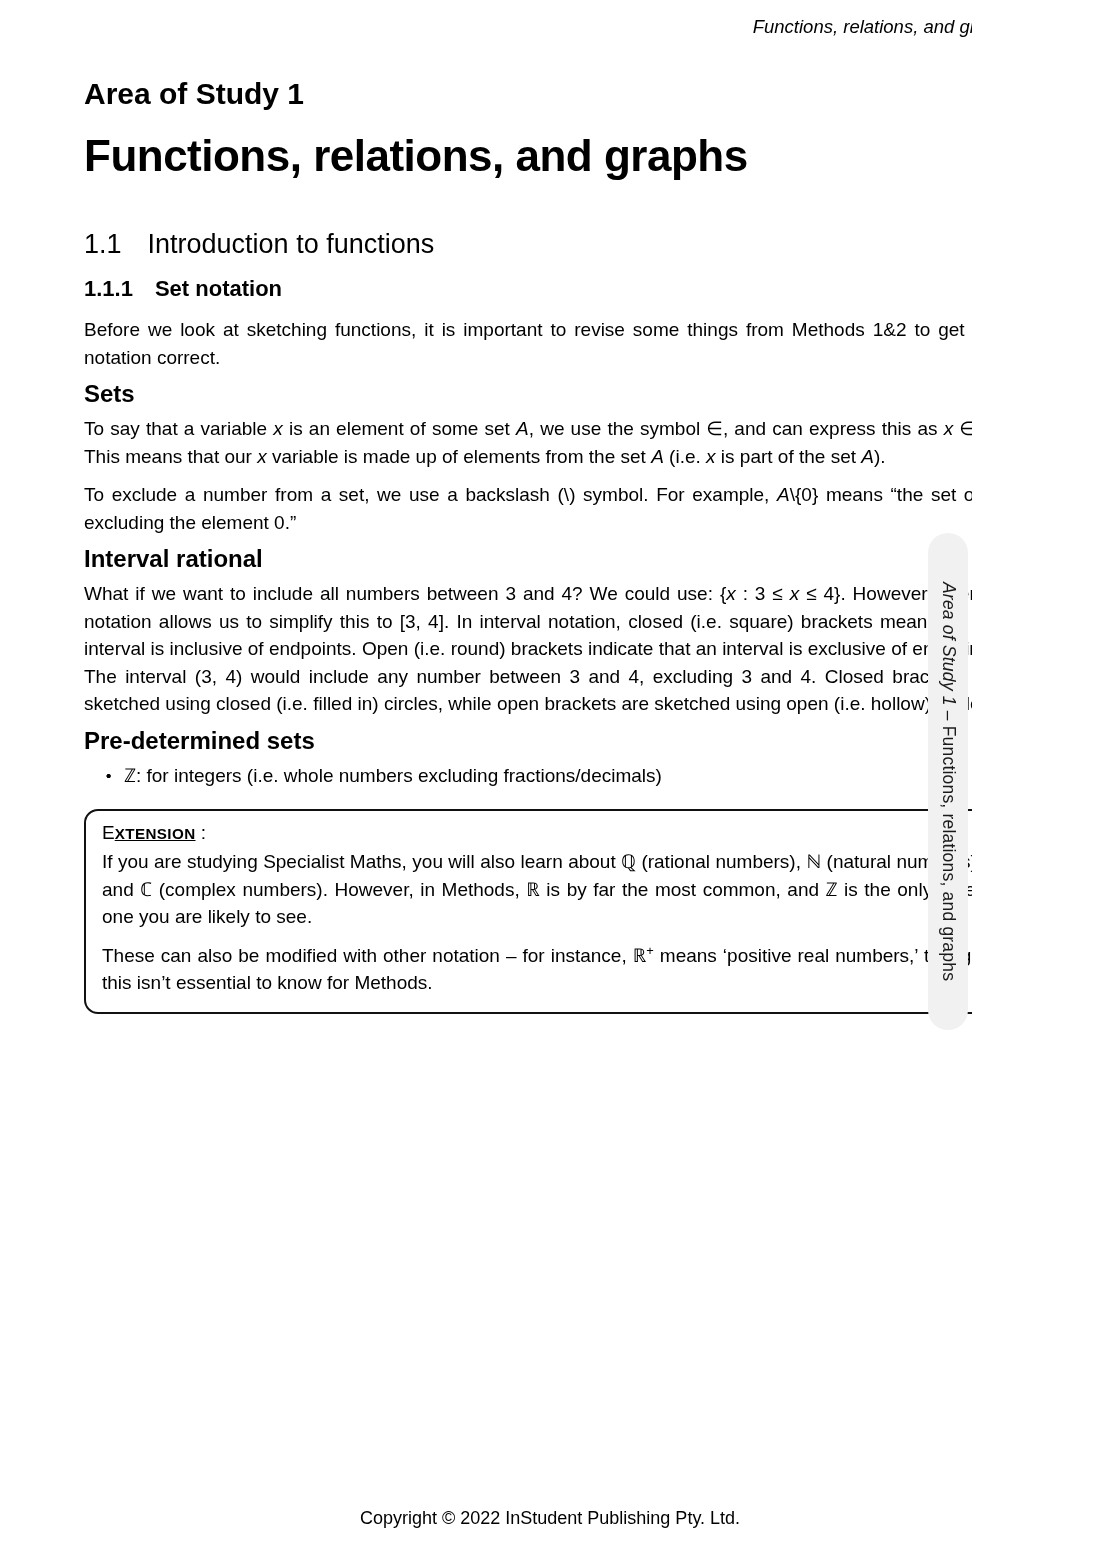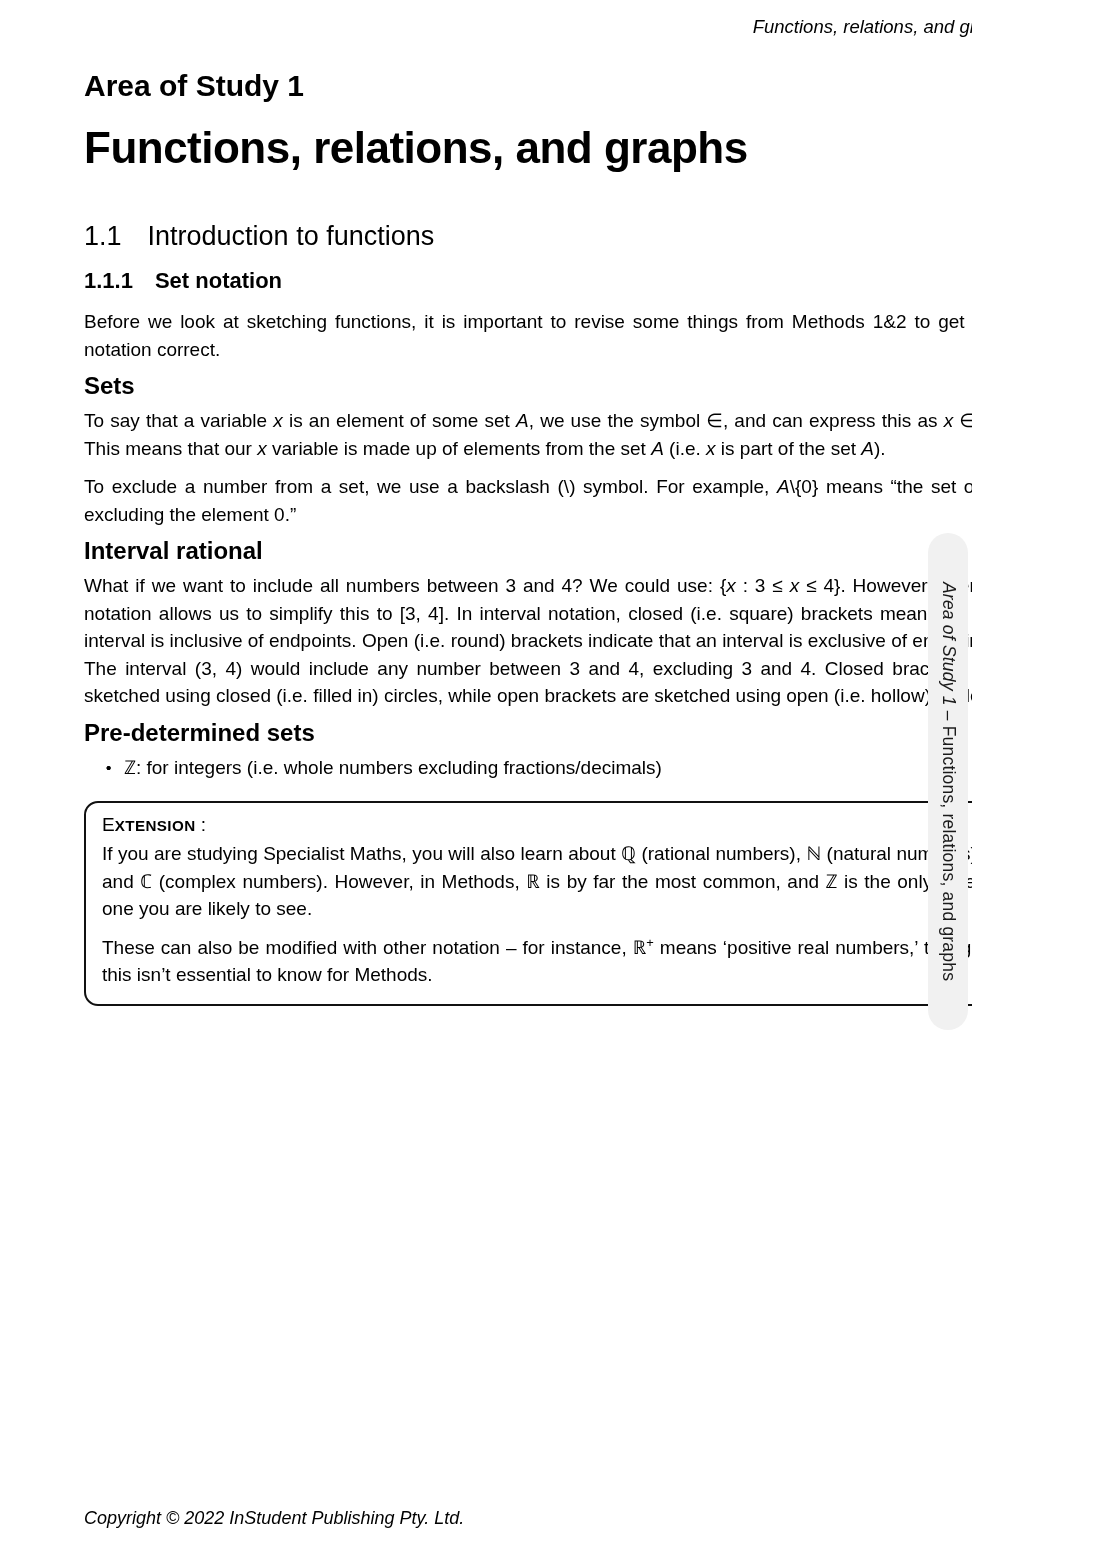--- a/index.html
+++ b/index.html
@@ -24,21 +24,21 @@
     top: 16px;
     right: 0;
     font-style: italic;
     font-size: 18.5px;
     color: #000;
   }
   h2.aos {
     font-size: 30px;
     font-weight: bold;
     line-height: 36px;
-    margin: 8px 0 18px 0;
+    margin: 16px 0 18px 0;
   }
   h1.chapter {
     font-size: 44px;
     font-weight: bold;
     line-height: 52px;
     margin: 0 0 46px 0;
     letter-spacing: -0.5px;
   }
   h3.sec {
     font-size: 27px;
@@ -62,21 +62,21 @@
   }
   h5.runin {
     font-size: 24px;
     font-weight: bold;
     line-height: 24px;
     margin: 5px 0 9px 0;
   }
   em { font-style: italic; }
   strong { font-weight: normal; }
   sup { font-size: 0.68em; vertical-align: super; line-height: 0; }
-  .sc { font-weight: bold; font-size: 0.8em; letter-spacing: 0.4px; }
+  .sc { font-weight: bold; font-size: 0.8em; letter-spacing: 0.4px; text-decoration: underline; }
   ul.bullets {
     list-style: none;
     margin: 0 0 0 0;
     padding: 0;
   }
   ul.bullets li {
     position: relative;
     padding-left: 40px;
     font-size: 19px;
     line-height: 27.5px;
@@ -119,22 +119,21 @@
   }
   .footer {
     position: absolute;
     left: 84px;
     top: 1506px;
     width: 932px;
     font-size: 18px;
     line-height: 24px;
   }
   .footer .copyright {
-    text-align: left;
-    font-style: italic;
+    text-align: center;
   }
   .footer .pagenum {
     position: absolute;
     right: 0;
     top: 0;
     font-weight: bold;
     font-size: 19px;
   }
 </style>
 </head>

